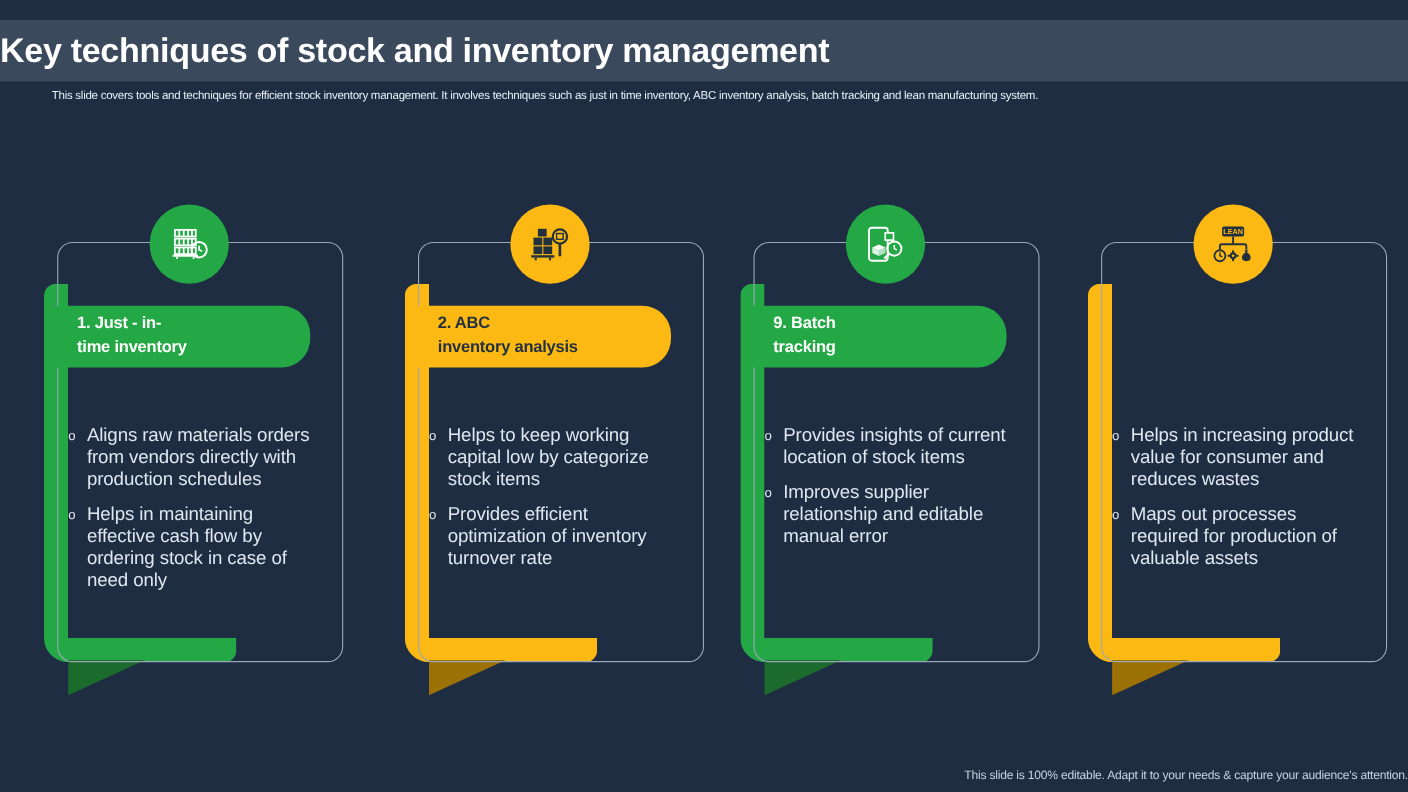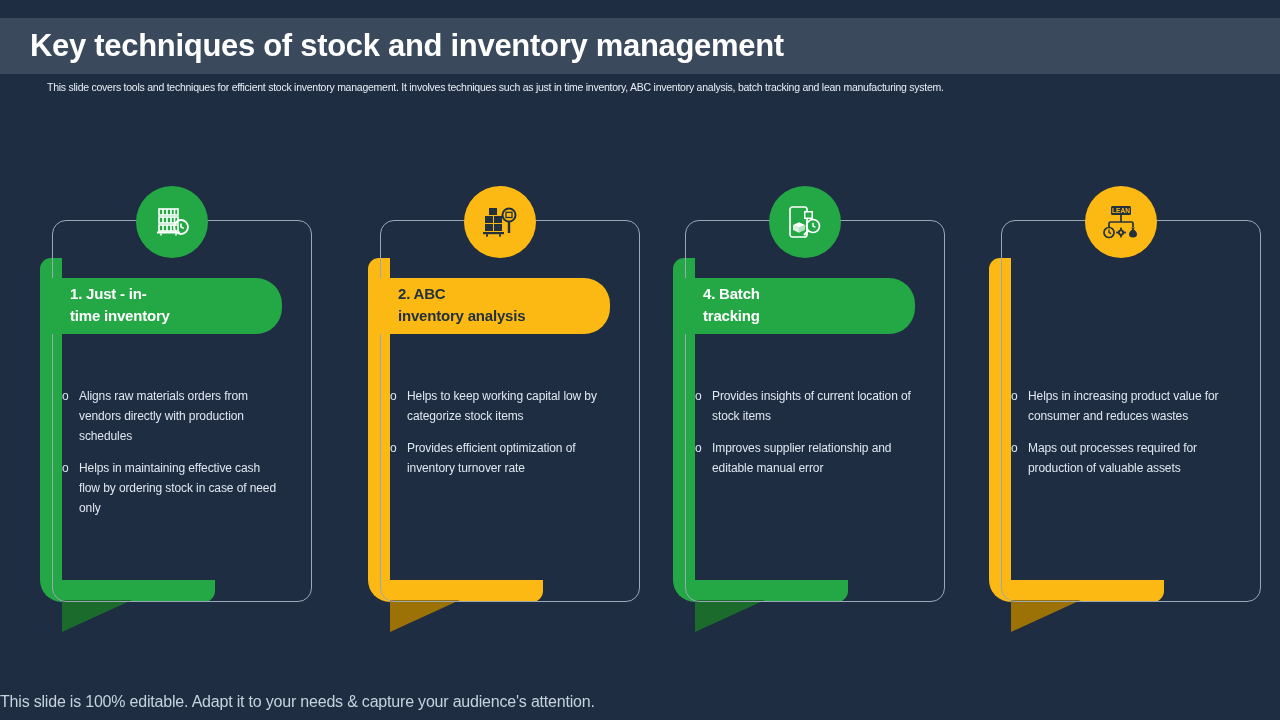--- a/index.html
+++ b/index.html
@@ -20,21 +20,20 @@
     width: 1280px; height: 56px;
     background: #3a4a5c;
     display: flex;
     align-items: center;
   }
   .header-title {
     color: #ffffff;
     font-size: 31px;
     font-weight: bold;
     letter-spacing: -0.3px;
-    padding-left: 30px;
     white-space: nowrap;
   }
   .subtitle {
     position: absolute;
     left: 30px; top: 81px;
     width: 1180px;
     color: #e8eef5;
     font-size: 10.5px;
     letter-spacing: -0.25px;
     white-space: nowrap;
@@ -140,33 +139,33 @@
   }
   .bullet-marker {
     flex: 0 0 auto;
     width: 17px;
     color: #dfe7ef;
     font-size: 12px;
     line-height: 20px;
   }
   .bullet-text {
     color: #dfe7ef;
-    font-size: 12px;
+    font-size: 17px;
     line-height: 20px;
     letter-spacing: -0.1px;
   }
 
   
   .footer {
     position: absolute;
     left: 0; bottom: 9px;
     width: 1280px;
-    text-align: left;
+    text-align: right;
     color: #c6d2de;
-    font-size: 16px;
+    font-size: 11px;
     letter-spacing: -0.2px;
   }
 
   svg { display: block; }
 </style>
 </head>
 <body>
 
 <div class="header-bar">
   <div class="header-title">Key techniques of stock and inventory management</div>
@@ -275,21 +274,21 @@
           <line x1="23.5" y1="28.5" x2="19" y2="33" stroke-width="2.2"></line>
         </g>
         <g fill="#ffffff" stroke="none">
           <path d="M8 23 L14 20.3 L20 23 L14 25.7 Z"></path>
           <path d="M8 23 L8 28 L14 30.7 L14 25.7 Z" opacity="0.85"></path>
           <path d="M20 23 L20 28 L14 30.7 L14 25.7 Z" opacity="0.65"></path>
         </g>
       </svg>
     </div>
     <div class="banner">
-      <span class="banner-text">4. Batch
+      <span class="banner-text">9. Batch
 tracking</span>
     </div>
     <div class="bullets">
       <div class="bullet">
         <span class="bullet-marker">o</span>
         <span class="bullet-text">Provides insights of current location of stock items</span>
       </div>
       <div class="bullet">
         <span class="bullet-marker">o</span>
         <span class="bullet-text">Improves supplier relationship and editable manual error</span>

